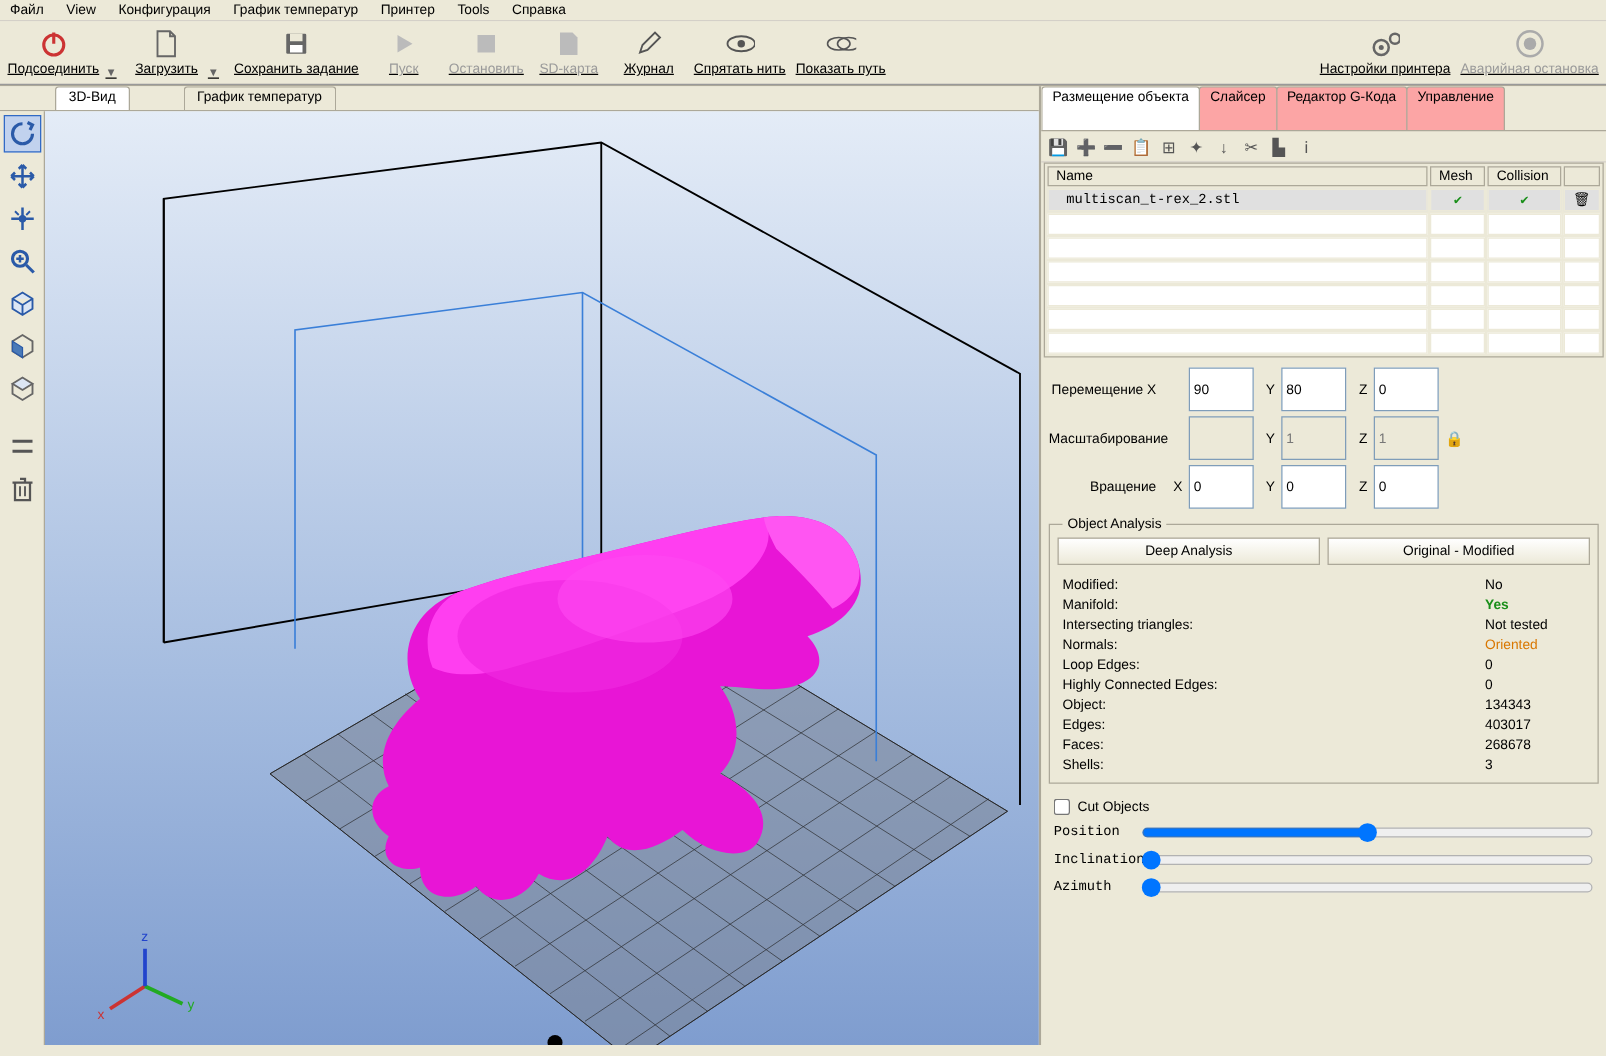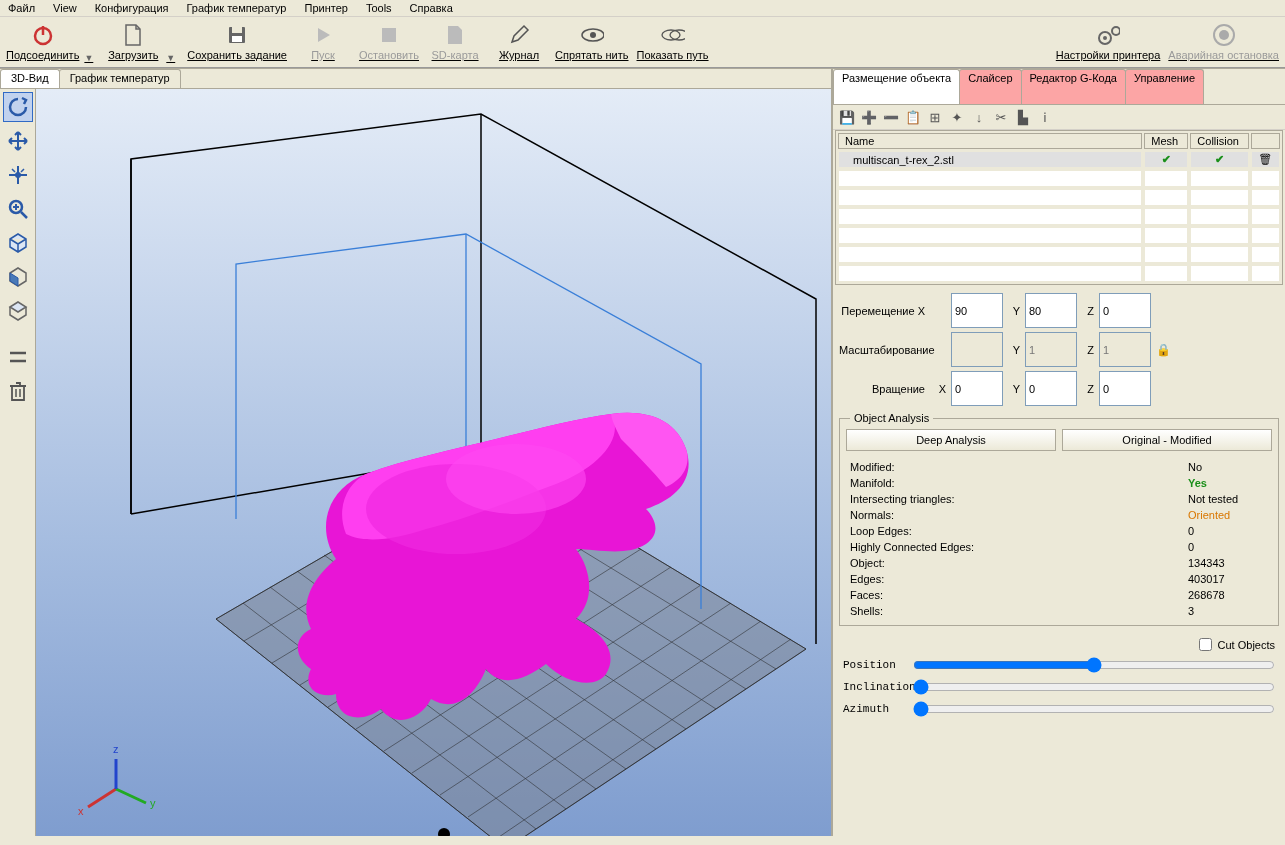--- a/index.html
+++ b/index.html
@@ -10,55 +10,55 @@
 .tool-item{display:flex;flex-direction:column;align-items:center;min-width:64px;padding:2px 4px;}
 .tool-item.wide{min-width:100px;}
 .tool-item .icon{width:24px;height:24px;margin-bottom:2px;display:flex;align-items:center;justify-content:center;}
 .tool-item .lbl{font-size:11px;text-align:center;white-space:nowrap;}
 .tool-item.disabled{color:#9a9a9a;}
 .tool-sep{width:8px;}
 .tool-spacer{flex:1;}
 .main{display:flex;height:768px;border-top:1px solid #aca899;}
 .left-pane{width:833px;display:flex;flex-direction:column;border-right:2px solid #aca899;}
 .view-tabs{display:flex;background:#ece9d8;height:20px;border-bottom:1px solid #aca899;}
-.view-tab{padding:2px 10px;border:1px solid #aca899;border-bottom:none;background:#ece9d8;margin-right:-1px;border-radius:3px 3px 0 0;}
+.view-tab{padding:2px 10px;border:1px solid #aca899;border-bottom:none;background:#ece9d8;margin-right:-1px;border-radius:3px 3px 0 0;margin-left:44px;}
 .view-tab.active{background:#fff;position:relative;z-index:1;}
 .view-body{flex:1;display:flex;}
 .side-toolbar{width:36px;background:#ece9d8;border-right:1px solid #aca899;display:flex;flex-direction:column;align-items:center;gap:4px;padding-top:3px;}
 .side-btn{width:30px;height:30px;display:flex;align-items:center;justify-content:center;border:1px solid transparent;}
 .side-btn.active{border:1px solid #316ac5;background:#c1d2ee;}
 .viewport{flex:1;background:linear-gradient(to bottom,#e4ecf7 0%,#a6bde0 60%,#7f9dcf 100%);position:relative;overflow:hidden;}
 .viewport svg{position:absolute;top:0;left:0;}
 .right-pane{flex:1;display:flex;flex-direction:column;background:#ece9d8;}
 .right-tabs{display:flex;height:36px;border-bottom:1px solid #aca899;}
 .right-tab{padding:2px 8px;border:1px solid #aca899;border-bottom:none;margin-right:-1px;border-radius:3px 3px 0 0;background:#fca5a5;font-size:11px;}
 .right-tab.active{background:#fff;}
 .obj-toolbar{display:flex;gap:6px;padding:4px 6px;border-bottom:1px solid #d4d0c8;color:#555;}
 .obj-toolbar span{width:16px;height:16px;display:flex;align-items:center;justify-content:center;font-size:13px;}
 .obj-table{border:1px solid #aca899;margin:0 2px;}
 .obj-table th{background:#ece9d8;border:1px solid #aca899;font-weight:normal;padding:1px 6px;text-align:left;font-size:11px;}
 .obj-table td{border:1px solid #ece9d8;padding:1px 6px;background:#fff;height:17px;}
-.obj-table tr.sel td{background:#e0e0e0;}
+.obj-table tr.sel td{background:#e0e0e0;font-family:Liberation Mono, monospace;}
 .obj-table .chk{text-align:center;color:#1a8f1a;font-weight:bold;}
 .transform-grid{display:grid;grid-template-columns:90px 18px 52px 18px 52px 18px 52px 22px;gap:4px 2px;align-items:center;padding:8px 6px;}
 .transform-grid input{width:52px;height:35px;border:1px solid #7f9db9;padding:0 3px;font-size:11px;}
 .transform-grid input:disabled{background:#ece9d8;color:#777;}
 .transform-grid .axis{text-align:right;padding-right:3px;}
 .transform-grid .lbl{text-align:right;padding-right:4px;}
 .lock-icon{font-size:12px;color:#666;text-align:center;}
 .fieldset{border:1px solid #aca899;margin:4px 6px;padding:8px 6px 6px;}
 .fieldset-title{position:relative;top:-15px;left:4px;background:#ece9d8;padding:0 4px;display:inline-block;}
 .btn-row{display:flex;gap:6px;margin-top:-10px;margin-bottom:8px;}
 .wide-btn{flex:1;height:22px;border:1px solid #aca899;background:linear-gradient(#fff,#ece9d8);font-size:11px;}
 .analysis-row{display:flex;justify-content:space-between;padding:2px 4px;}
 .analysis-row .val{min-width:80px;}
 .val.green{color:#1a8f1a;font-weight:bold;}
 .val.orange{color:#d97700;}
 .cut-section{padding:8px 10px;}
-.cut-section .chk-row{display:flex;align-items:center;gap:6px;margin-bottom:6px;justify-content:flex-end;}
+.cut-section .chk-row{display:flex;align-items:center;gap:6px;margin-bottom:6px;}
 .slider-row{display:flex;align-items:center;gap:10px;margin:6px 0;}
 .slider-row .slbl{width:60px;font-family:Liberation Mono, monospace;}
 .slider-row input[type=range]{flex:1;}
 .arrow-dd{font-size:9px;color:#666;margin-left:1px;}
 </style>
 </head>
 <body>
 
 <div class="menubar">
   <span>Файл</span>

